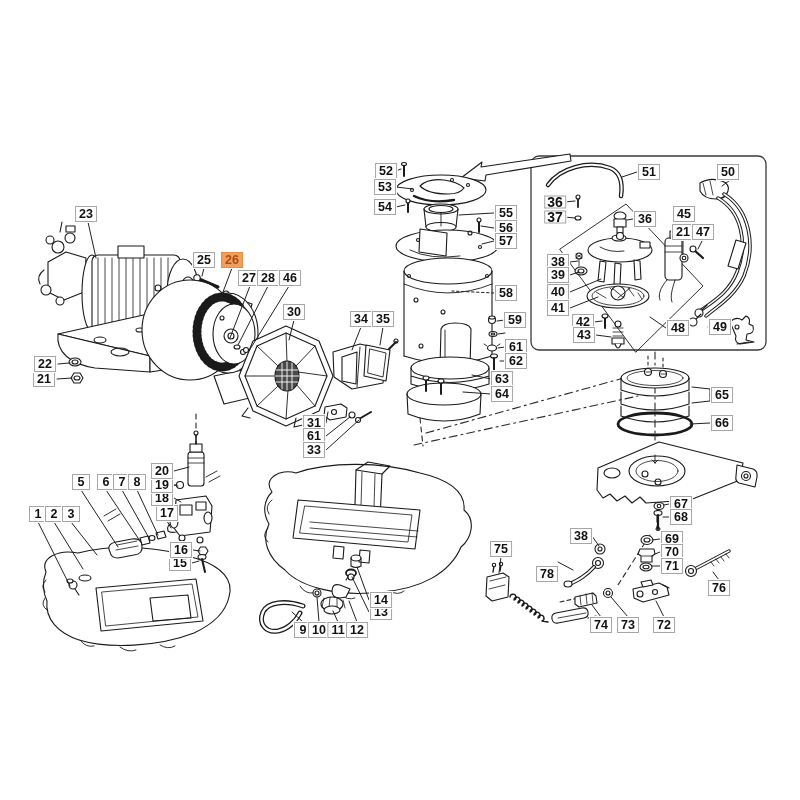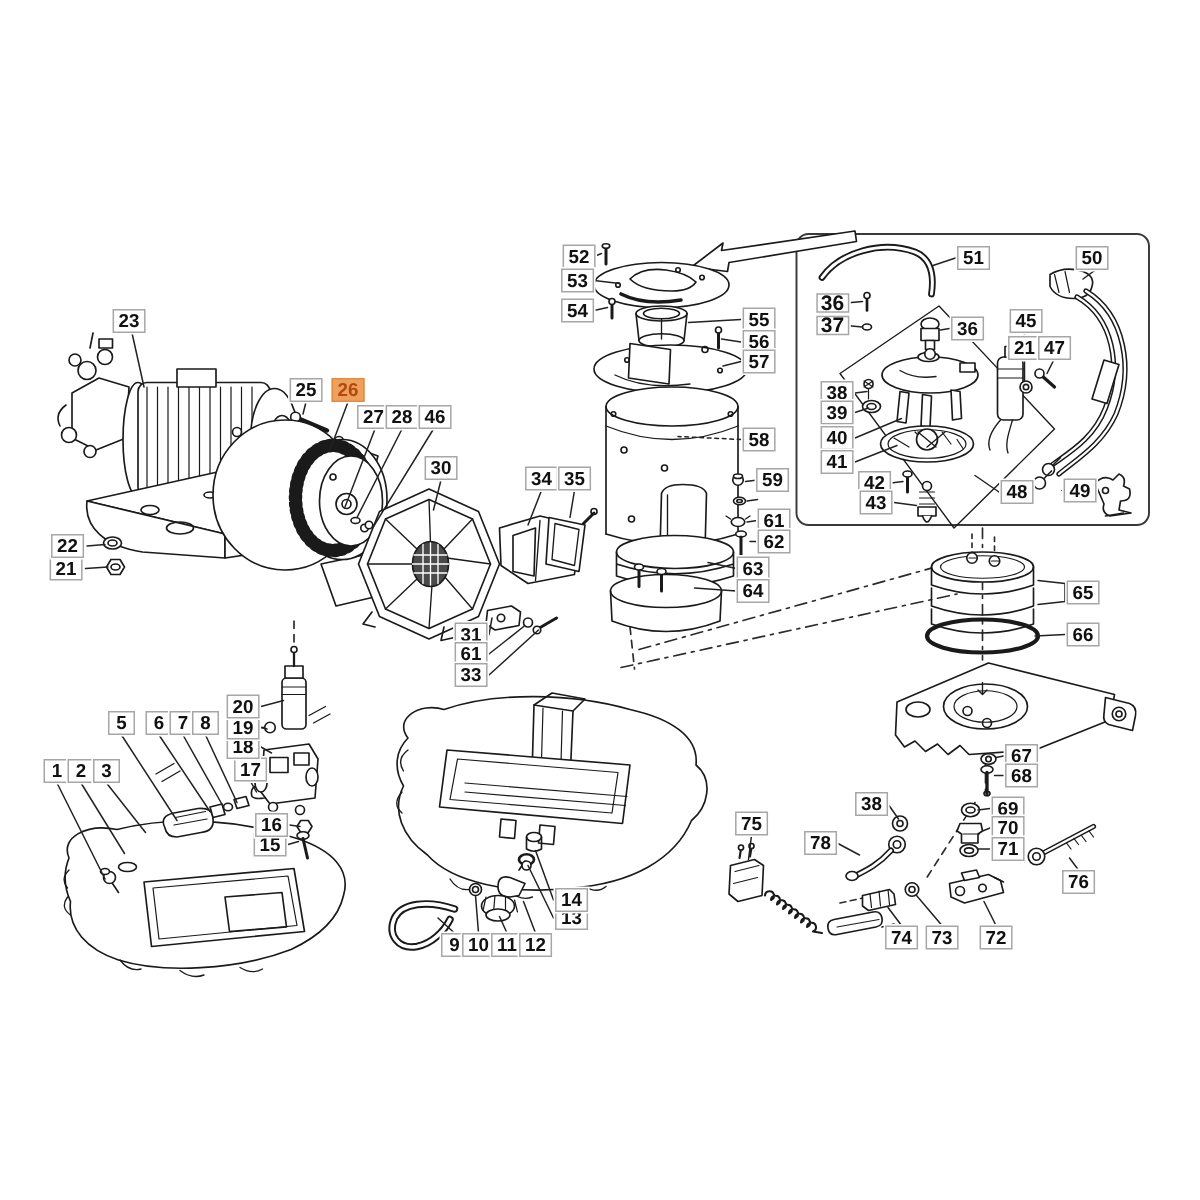--- a/index.html
+++ b/index.html
@@ -460,15 +460,15 @@
 <div class="plabel" style="left:681px;top:517px">68</div>
 <div class="plabel" style="left:672px;top:539px">69</div>
 <div class="plabel" style="left:672px;top:552px">70</div>
 <div class="plabel" style="left:672px;top:566px">71</div>
 <div class="plabel" style="left:664px;top:625px">72</div>
 <div class="plabel" style="left:628px;top:625px">73</div>
 <div class="plabel" style="left:601px;top:625px">74</div>
 <div class="plabel" style="left:501px;top:549px">75</div>
 <div class="plabel" style="left:719px;top:588px">76</div>
 <div class="plabel" style="left:581px;top:536px">38</div>
-<div class="plabel" style="left:547px;top:562px">78</div>
+<div class="plabel" style="left:547px;top:574px">78</div>
 
 </div>
 
 </body></html>

